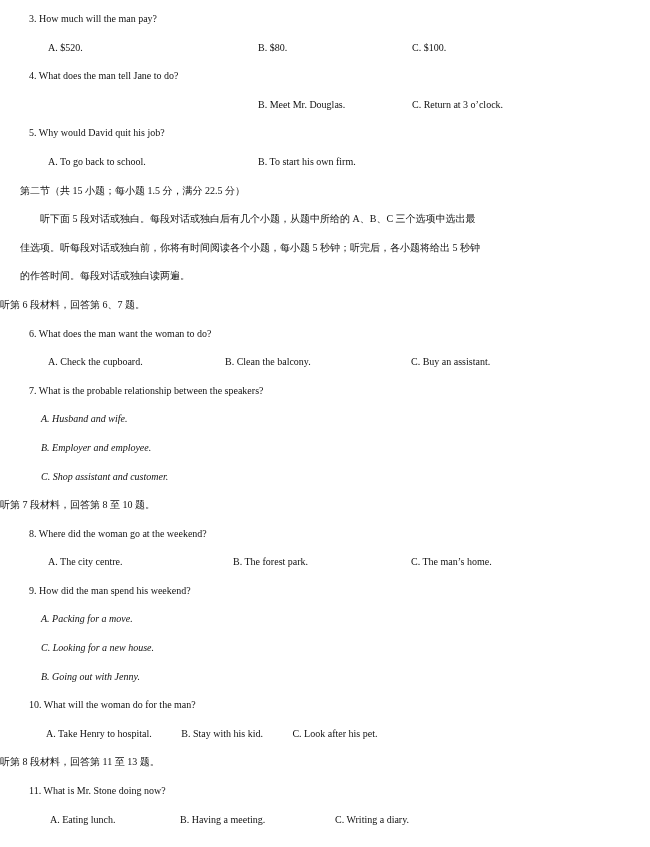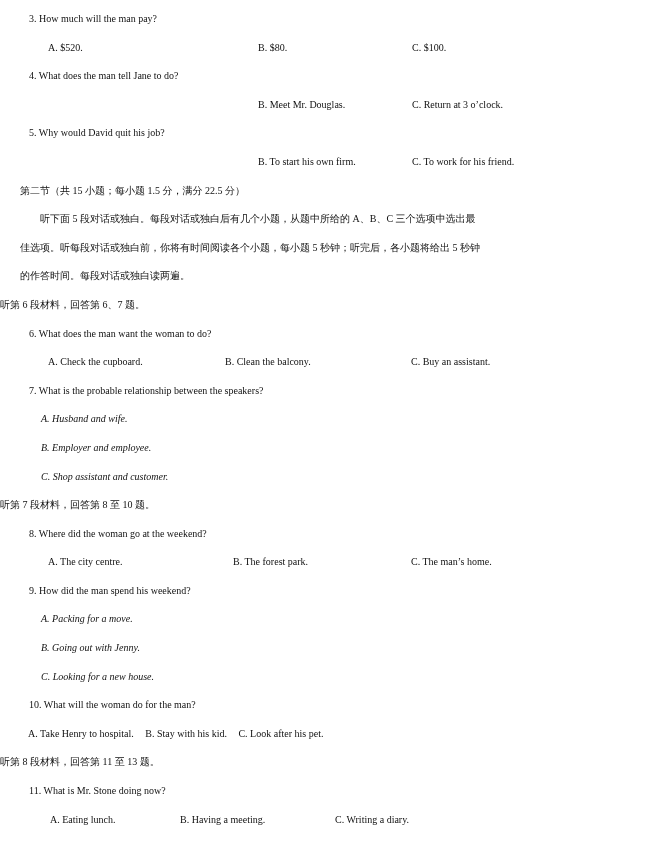--- a/index.html
+++ b/index.html
@@ -45,21 +45,21 @@
   .cols-q6  .o2 { left: 225px; }
   .cols-q6  .o3 { left: 411px; }
   .cols-q8  .o1 { left: 48px;  }
   .cols-q8  .o2 { left: 233px; }
   .cols-q8  .o3 { left: 411px; }
   .cols-q11 .o1 { left: 50px;  }
   .cols-q11 .o2 { left: 180px; text-align: right; }
   .cols-q11 .o3 { left: 335px; }
   
   .inline-opts { padding-left: 28px; }
-  .inline-opts span { margin-right: 9px; }
+  .inline-opts span { margin-right: 9px; margin-left: 18px; }
 </style>
 </head>
 <body>
 
 <div class="page">
 
   <div class="line q">3. How much will the man pay?</div>
   <div class="line orow cols-std">
     <span class="o1">A. $520.</span>
     <span class="o2">B. $80.</span>
@@ -67,22 +67,22 @@
   </div>
 
   <div class="line q">4. What does the man tell Jane to do?</div>
   <div class="line orow cols-std">
     <span class="o2">B. Meet Mr. Douglas.</span>
     <span class="o3">C. Return at 3 o’clock.</span>
   </div>
 
   <div class="line q">5. Why would David quit his job?</div>
   <div class="line orow cols-std">
+    <span class="o1">A. To go back to school.</span>
     <span class="o2">B. To start his own firm.</span>
-    <span class="o3">C. To work for his friend.</span>
   </div>
 
   <div class="line sec">第二节（共 15 小题；每小题 1.5 分，满分 22.5 分）</div>
   <div class="line p1">听下面 5 段对话或独白。每段对话或独白后有几个小题，从题中所给的 A、B、C 三个选项中选出最</div>
   <div class="line pp">佳选项。听每段对话或独白前，你将有时间阅读各个小题，每小题 5 秒钟；听完后，各小题将给出 5 秒钟</div>
   <div class="line pp">的作答时间。每段对话或独白读两遍。</div>
 
   <div class="line mat">听第 6 段材料，回答第 6、7 题。</div>
 
   <div class="line q">6. What does the man want the woman to do?</div>
@@ -101,22 +101,22 @@
 
   <div class="line q">8. Where did the woman go at the weekend?</div>
   <div class="line orow cols-q8">
     <span class="o1">A. The city centre.</span>
     <span class="o2">B. The forest park.</span>
     <span class="o3">C. The man’s home.</span>
   </div>
 
   <div class="line q">9. How did the man spend his weekend?</div>
   <div class="line stack">A. Packing for a move.</div>
+  <div class="line stack">C. Looking for a new house.</div>
   <div class="line stack">B. Going out with Jenny.</div>
-  <div class="line stack">C. Looking for a new house.</div>
 
   <div class="line q">10. What will the woman do for the man?</div>
   <div class="line inline-opts">
     <span>A. Take Henry to hospital.</span>
     <span>B. Stay with his kid.</span>
     <span>C. Look after his pet.</span>
   </div>
 
   <div class="line mat">听第 8 段材料，回答第 11 至 13 题。</div>
 

